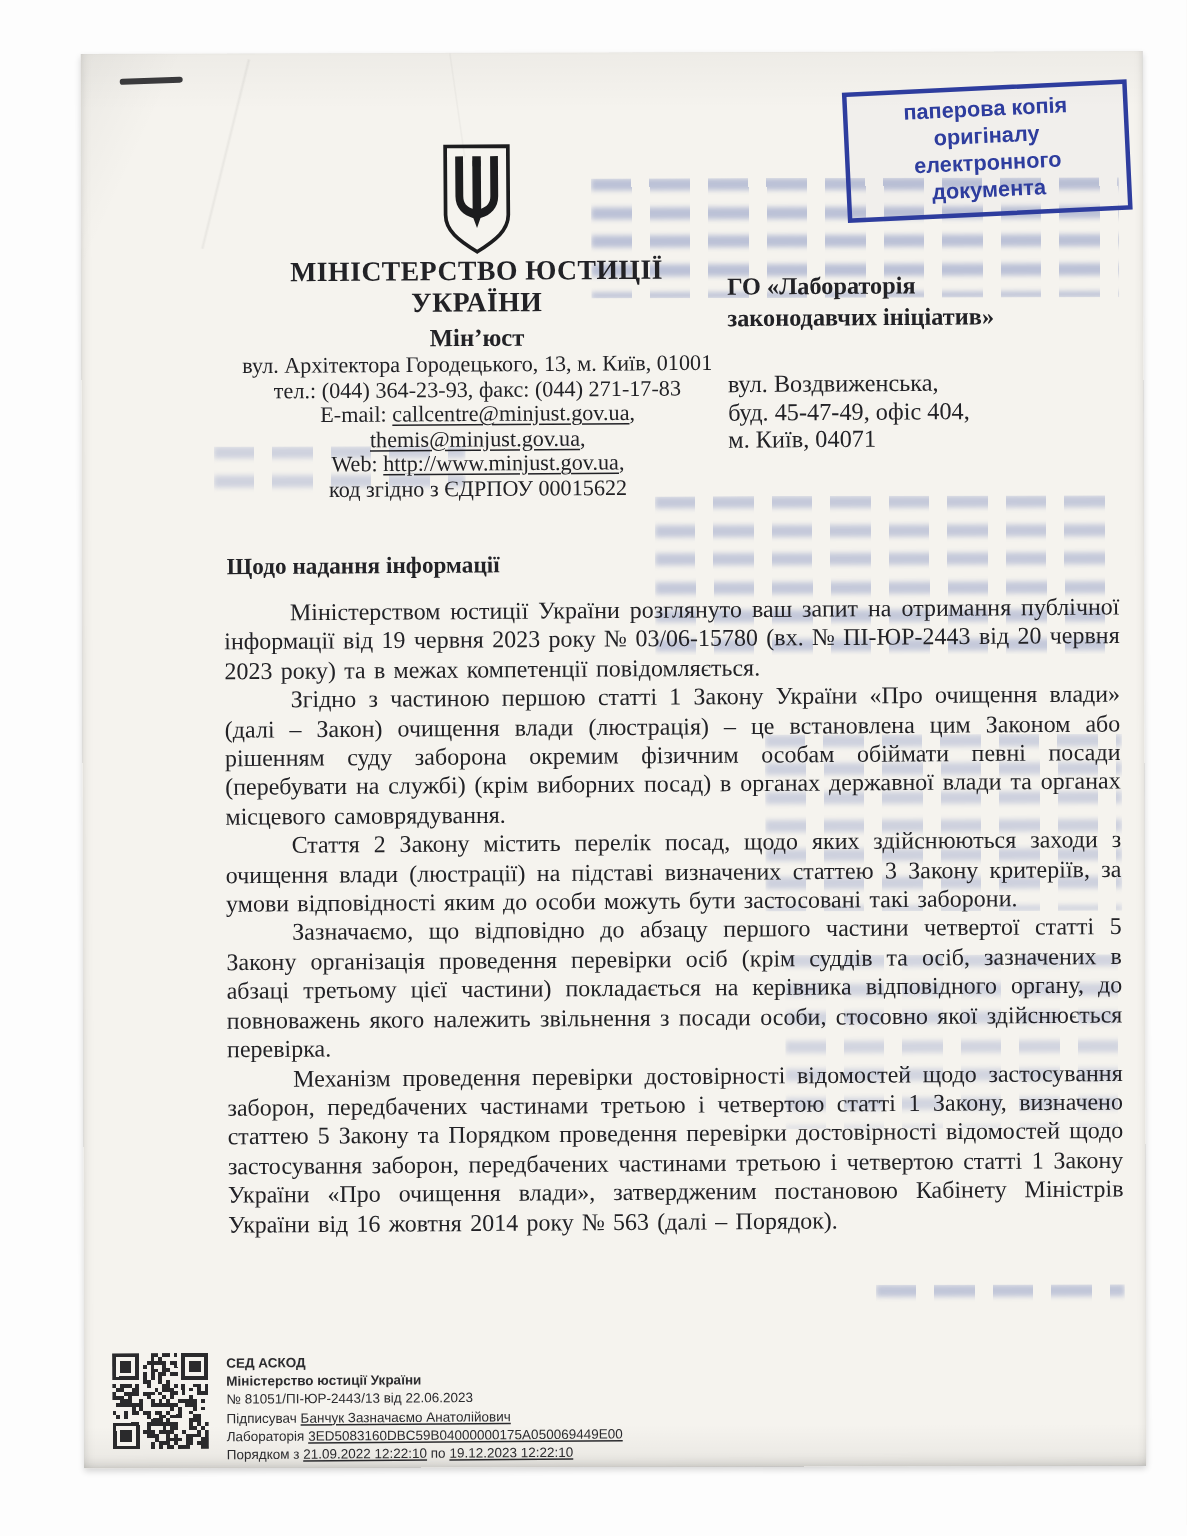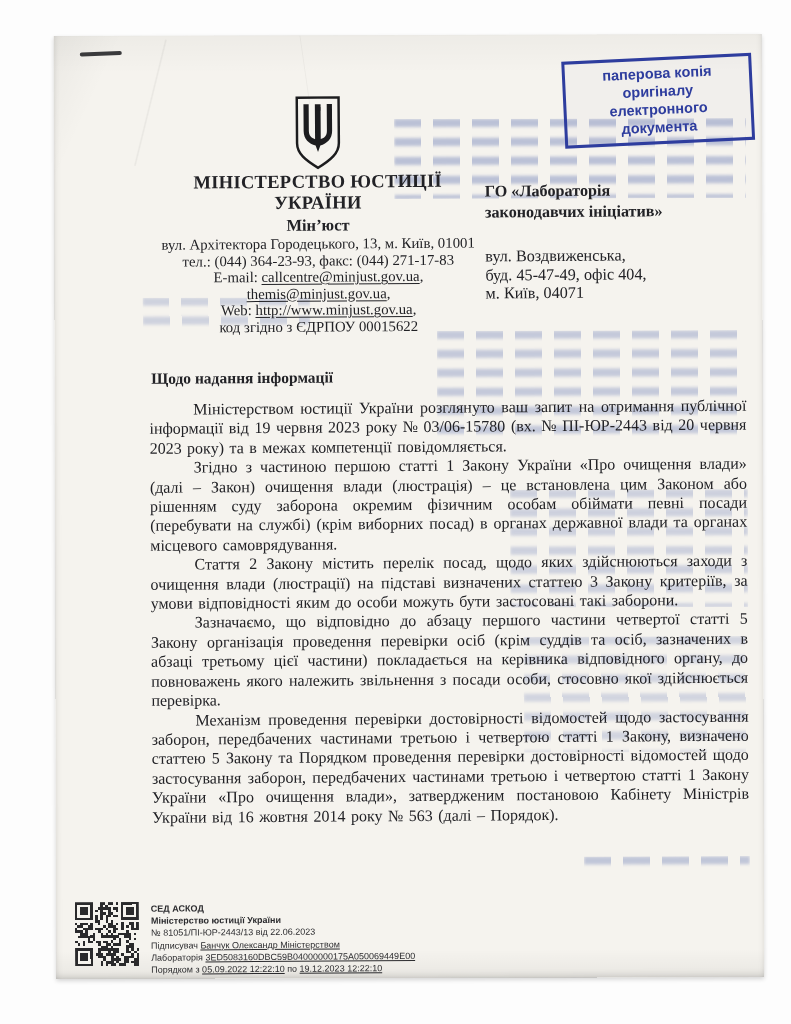--- a/index.html
+++ b/index.html
@@ -383,21 +383,21 @@
             <rect x="19" y="1" width="5" height="5" fill="#f5f3ee"></rect>
             <rect x="20" y="2" width="3" height="3" fill="#2a2a2c"></rect>
             <rect x="0" y="18" width="7" height="7" fill="#2a2a2c"></rect>
             <rect x="1" y="19" width="5" height="5" fill="#f5f3ee"></rect>
             <rect x="2" y="20" width="3" height="3" fill="#2a2a2c"></rect>
           </svg>
         <div id="sig-text">
           <div class="sig-bold">СЕД АСКОД</div>
           <div class="sig-bold">Міністерство юстиції України</div>
           <div>№ 81051/ПІ-ЮР-2443/13 від 22.06.2023</div>
-          <div><span>Підписувач </span><span class="sig-u">Банчук Олександр Міністерством</span></div>
+          <div><span>Підписувач </span><span class="sig-u">Банчук Зазначаємо Анатолійович</span></div>
           <div><span>Лабораторія </span><span class="sig-u">3ED5083160DBC59B04000000175A050069449E00</span></div>
-          <div><span>Порядком з </span><span class="sig-u">05.09.2022 12:22:10</span><span> по </span><span class="sig-u">19.12.2023 12:22:10</span></div>
+          <div><span>Порядком з </span><span class="sig-u">21.09.2022 12:22:10</span><span> по </span><span class="sig-u">19.12.2023 12:22:10</span></div>
         </div>
       </div>
 
     </div>
   </div>
 </div>
 
 </body></html>

